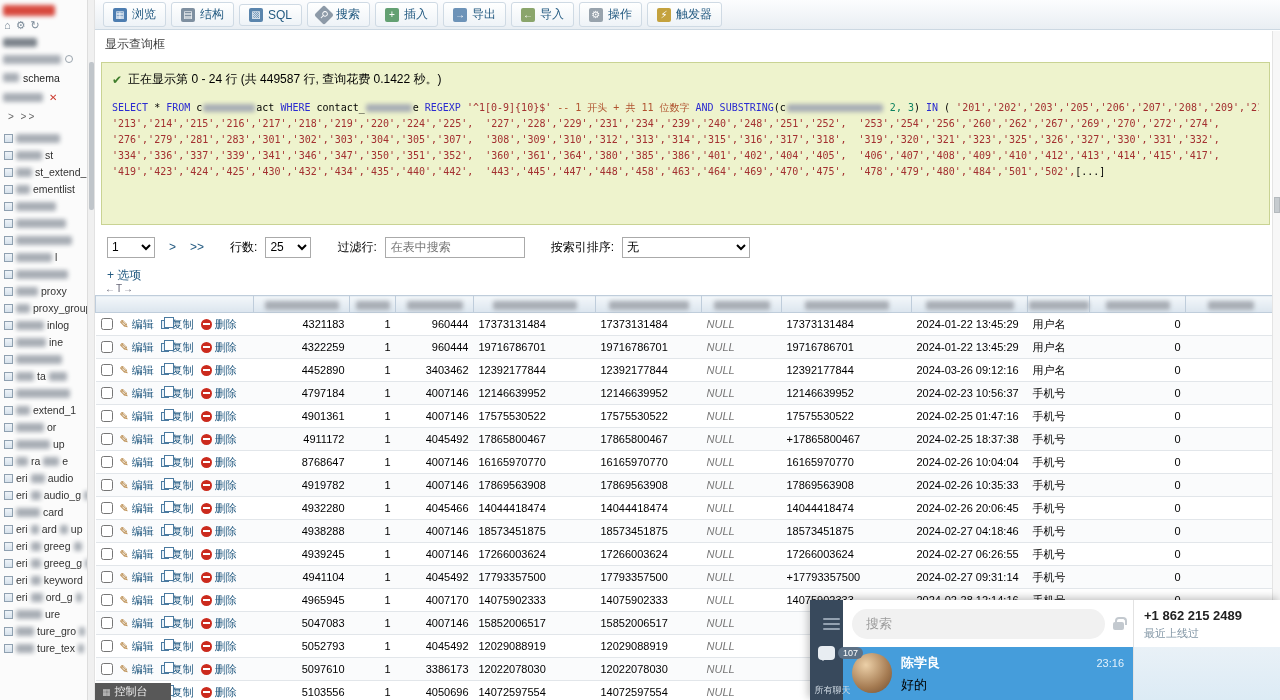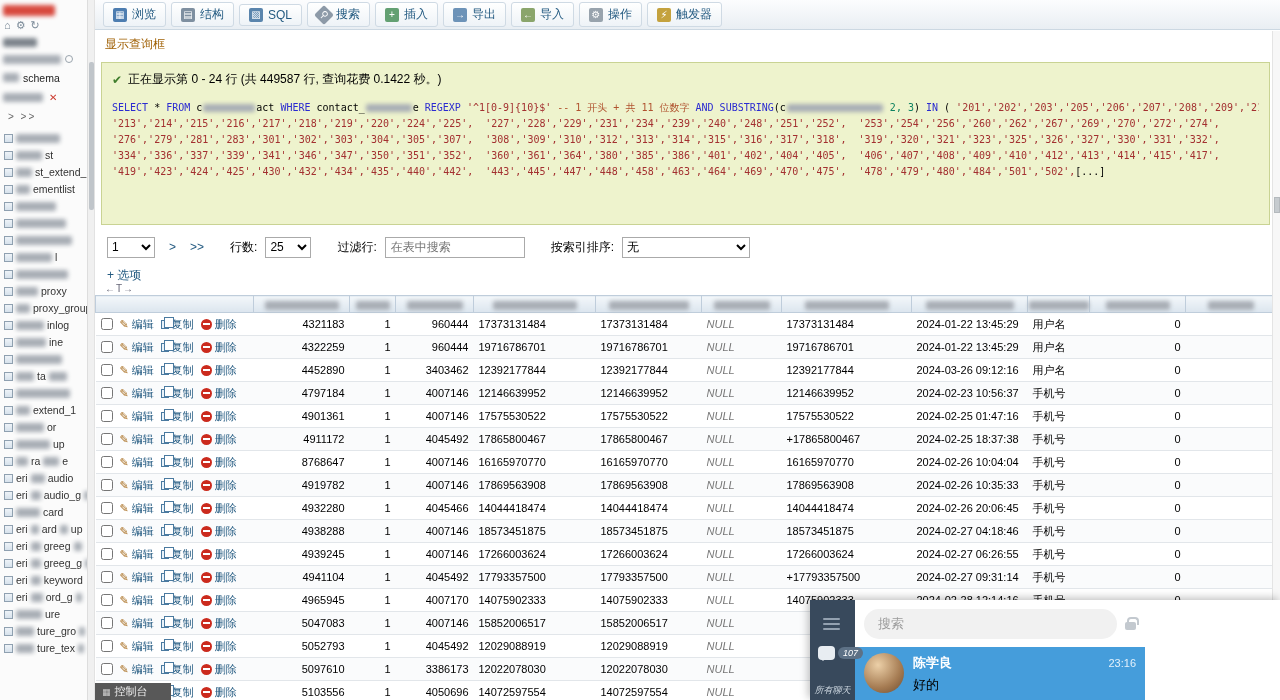--- a/index.html
+++ b/index.html
@@ -39,21 +39,21 @@
 
   #tabbar{height:30px;background:linear-gradient(#fcfdfe,#e9eef3);
     border-bottom:1px solid #ccd8e2;display:flex;align-items:center;gap:5px;padding-left:8px;}
   .tab{display:flex;align-items:center;gap:5px;padding:3px 9px;border:1px solid #cfdae4;
     border-radius:3px;background:linear-gradient(#ffffff,#eef3f7);color:#235a81;
     font-size:12px;cursor:pointer;white-space:nowrap;}
   .tab-icon{width:14px;height:14px;border-radius:2px;color:#fff;font-size:10px;
     line-height:14px;text-align:center;display:inline-block;flex:none;}
 
   #querybox-row{height:28px;display:flex;align-items:center;padding-left:10px;}
-  #querybox-row a{color:#a16207;font-size:12px;}
+  #querybox-row a{color:#404040;font-size:12px;}
 
   #result-box{margin:4px 10px 0 6px;background:#eef3cd;border:1px solid #c9d393;
     padding:8px 10px 44px 10px;min-height:162px;}
   .success-line{font-size:12px;display:flex;gap:6px;align-items:center;}
   .check-icon{color:#3f7d2c;font-weight:bold;font-size:12px;}
   .sql{margin-top:12px;font-family:"DejaVu Sans Mono","Liberation Mono",monospace;
     font-size:10px;line-height:16px;white-space:pre;overflow:hidden;}
   .sql .redact{height:8px;margin:0 1px;}
   .sql-kw{color:#2b2bd0;}
   .sql-kwu{color:#2b2bd0;}
@@ -102,21 +102,21 @@
   #console-bar .cicon{font-size:9px;color:#ccc;}
 
   #main-scroll{position:absolute;right:0;top:31px;width:8px;height:669px;background:#f7f7f7;
     border-left:1px solid #e4e4e4;}
   #main-scroll .thumb{position:absolute;left:1px;top:166px;width:6px;height:16px;
     background:#c6cbcf;border:1px solid #b4b9bd;}
 
   
   #chat{position:absolute;left:810px;top:600px;width:470px;height:100px;display:flex;
     z-index:50;background:#fff;box-shadow:-2px -2px 8px rgba(0,0,0,.25);}
-  #chat-strip{width:45px;background:#38495c;position:relative;flex:none;font-style:italic;}
+  #chat-strip{width:33px;background:#38495c;position:relative;flex:none;}
   .hamb{position:absolute;left:13px;top:15px;width:17px;cursor:pointer;}
   .hamb i{display:block;height:2px;background:#93a1b0;margin:3px 0;border-radius:1px;}
   .folder{position:absolute;left:8px;top:46px;display:flex;align-items:center;cursor:pointer;}
   .bubble-icon{width:17px;height:14px;background:#e8edf2;border-radius:4px;position:relative;}
   .bubble-icon::after{content:"";position:absolute;left:2px;bottom:-4px;border:3px solid transparent;
     border-top-color:#e8edf2;}
   .folder-badge{margin-left:3px;background:#5d7186;color:#fff;font-size:9px;border-radius:8px;
     padding:1px 5px;}
   .folder-label{position:absolute;left:0;top:84px;width:45px;text-align:center;color:#cfd9e2;
     font-size:9px;white-space:nowrap;}
@@ -998,13 +998,20 @@
       <span class="avatar"></span>
       <div class="chat-meta">
         <div class="chat-top">
           <span class="chat-name">陈学良</span>
           <span class="chat-time">23:16</span>
         </div>
         <div class="chat-msg">好的</div>
       </div>
     </div>
   </div>
+  <div id="chat-right">
+    <div class="peer-head">
+      <div class="peer-phone">+1 862 215 2489</div>
+      <div class="peer-status">最近上线过</div>
+    </div>
+    <div class="chat-bgarea"></div>
+  </div>
 </div>
 
 </body></html>

